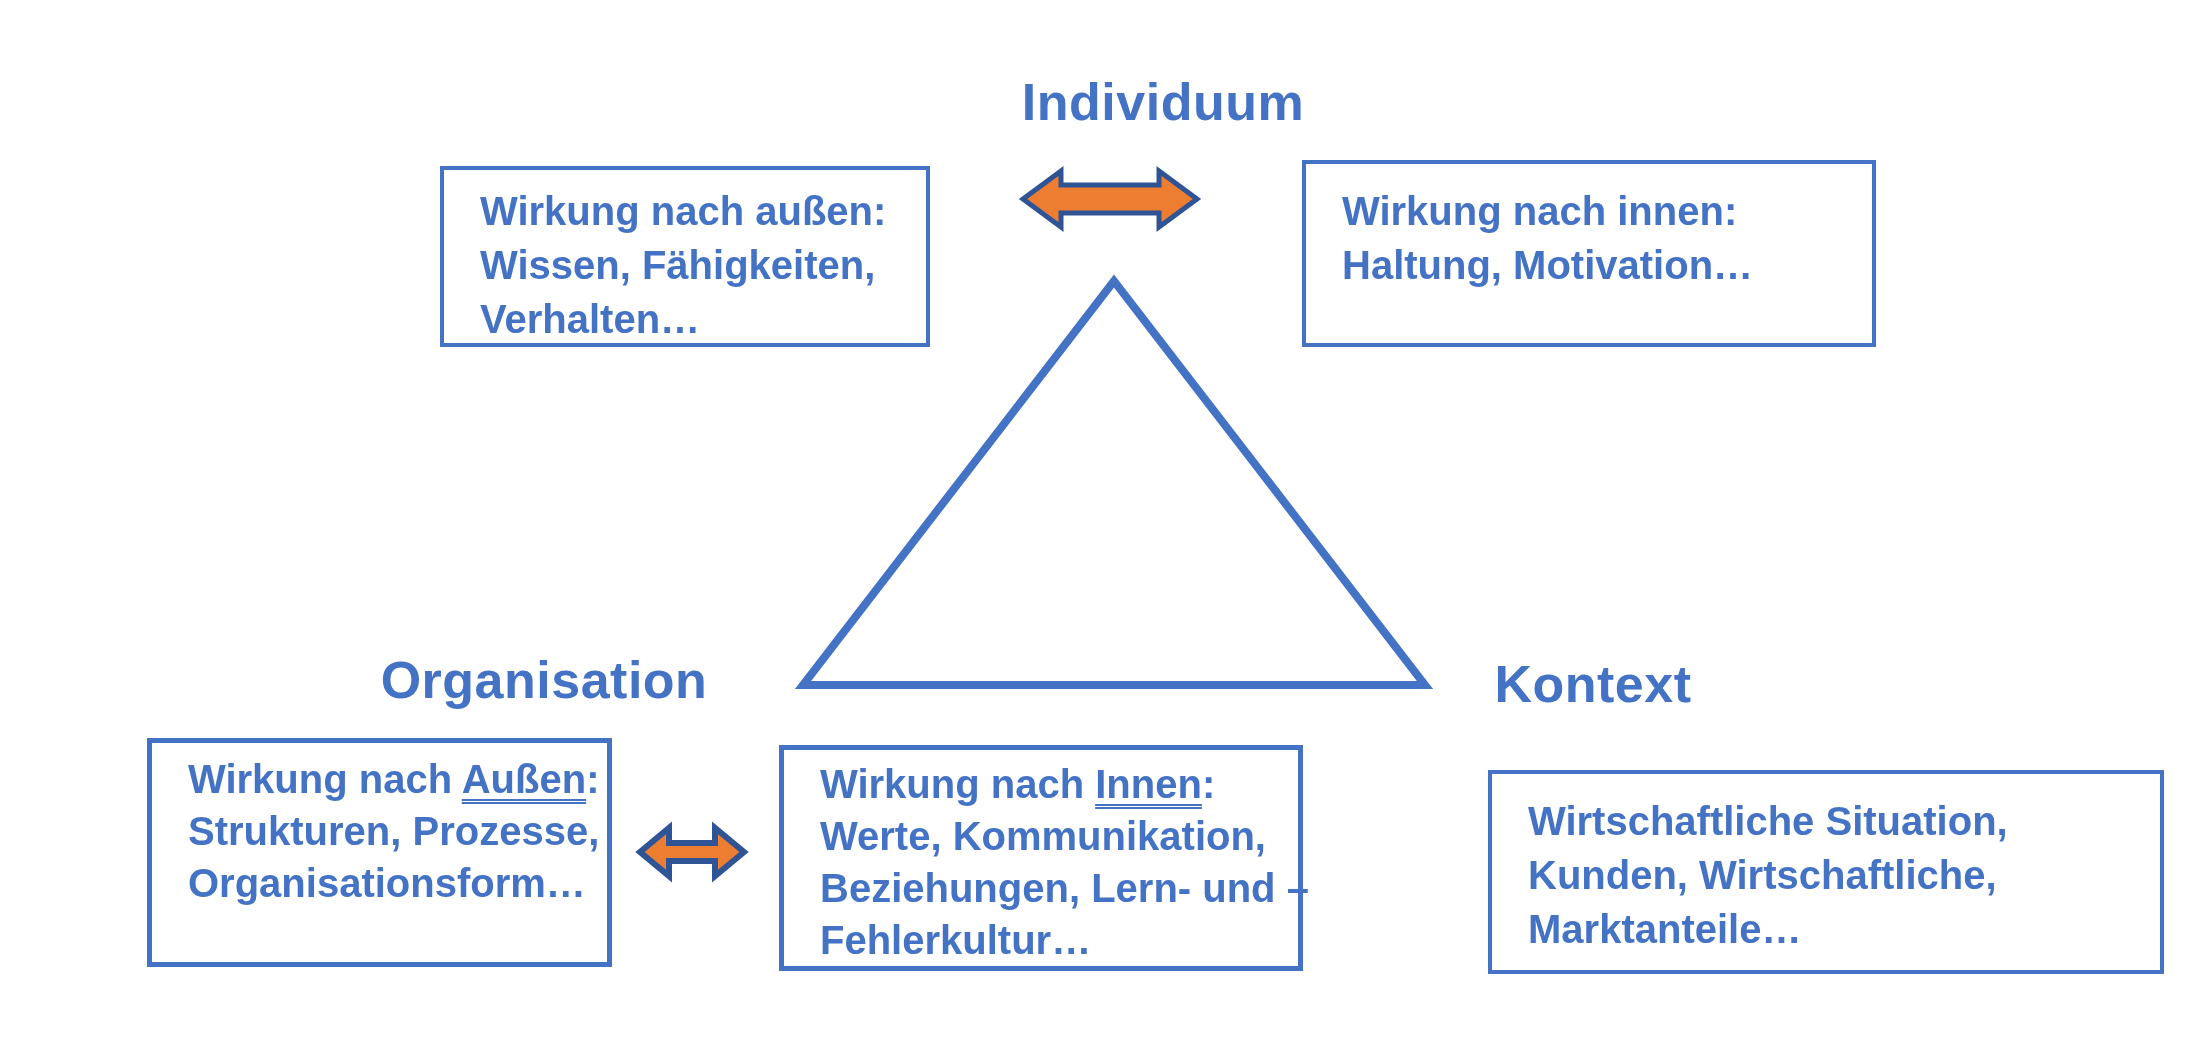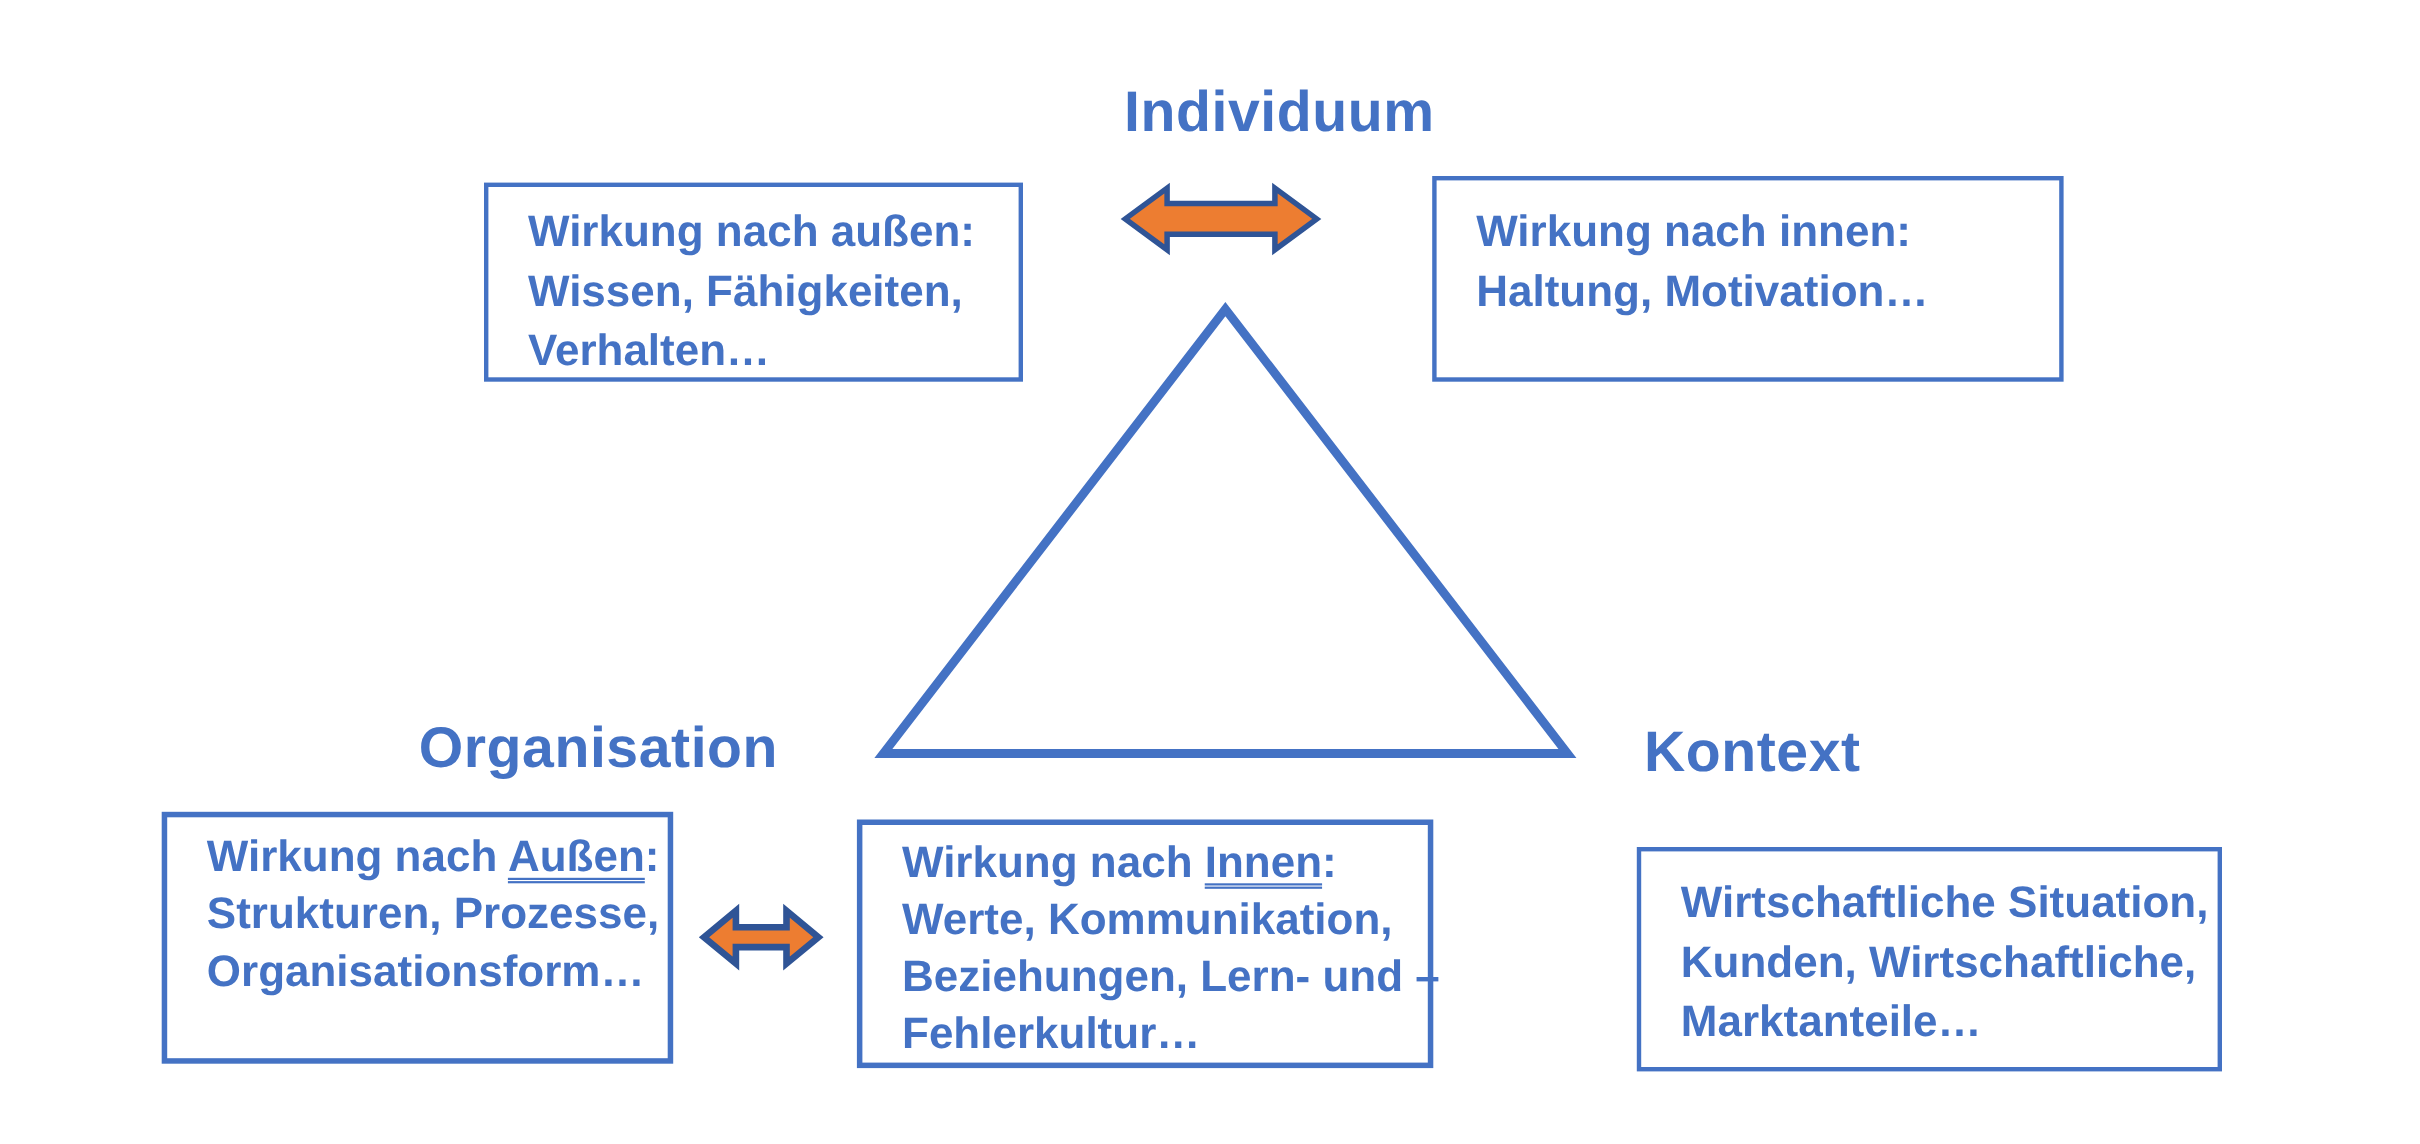--- a/index.html
+++ b/index.html
@@ -42,21 +42,21 @@
   .box .inner{padding:14px 16px 0 36px;}
   .box .line{white-space:nowrap;}
 
   #box-ind-aussen{left:440px;top:166px;width:490px;height:181px;}
   #box-ind-innen{left:1302px;top:160px;width:574px;height:187px;}
   #box-ind-innen .inner{padding-top:20px;}
   #box-org-aussen{left:147px;top:738px;width:465px;height:229px;border-width:5px;line-height:52px;}
   #box-org-aussen .inner{padding-top:10px;}
   #box-org-innen{left:779px;top:745px;width:524px;height:226px;border-width:5px;line-height:52px;}
   #box-org-innen .inner{padding-top:8px;}
-  #box-kontext{left:1488px;top:770px;width:532px;height:204px;}
+  #box-kontext{left:1488px;top:770px;width:676px;height:204px;}
   #box-kontext .inner{padding-top:20px;}
 
   .u2{
     text-decoration-line:underline;
     text-decoration-style:double;
     text-decoration-color:var(--blue);
     text-underline-offset:6px;
     text-decoration-thickness:2px;
   }
   .shape{position:absolute;overflow:visible;}

